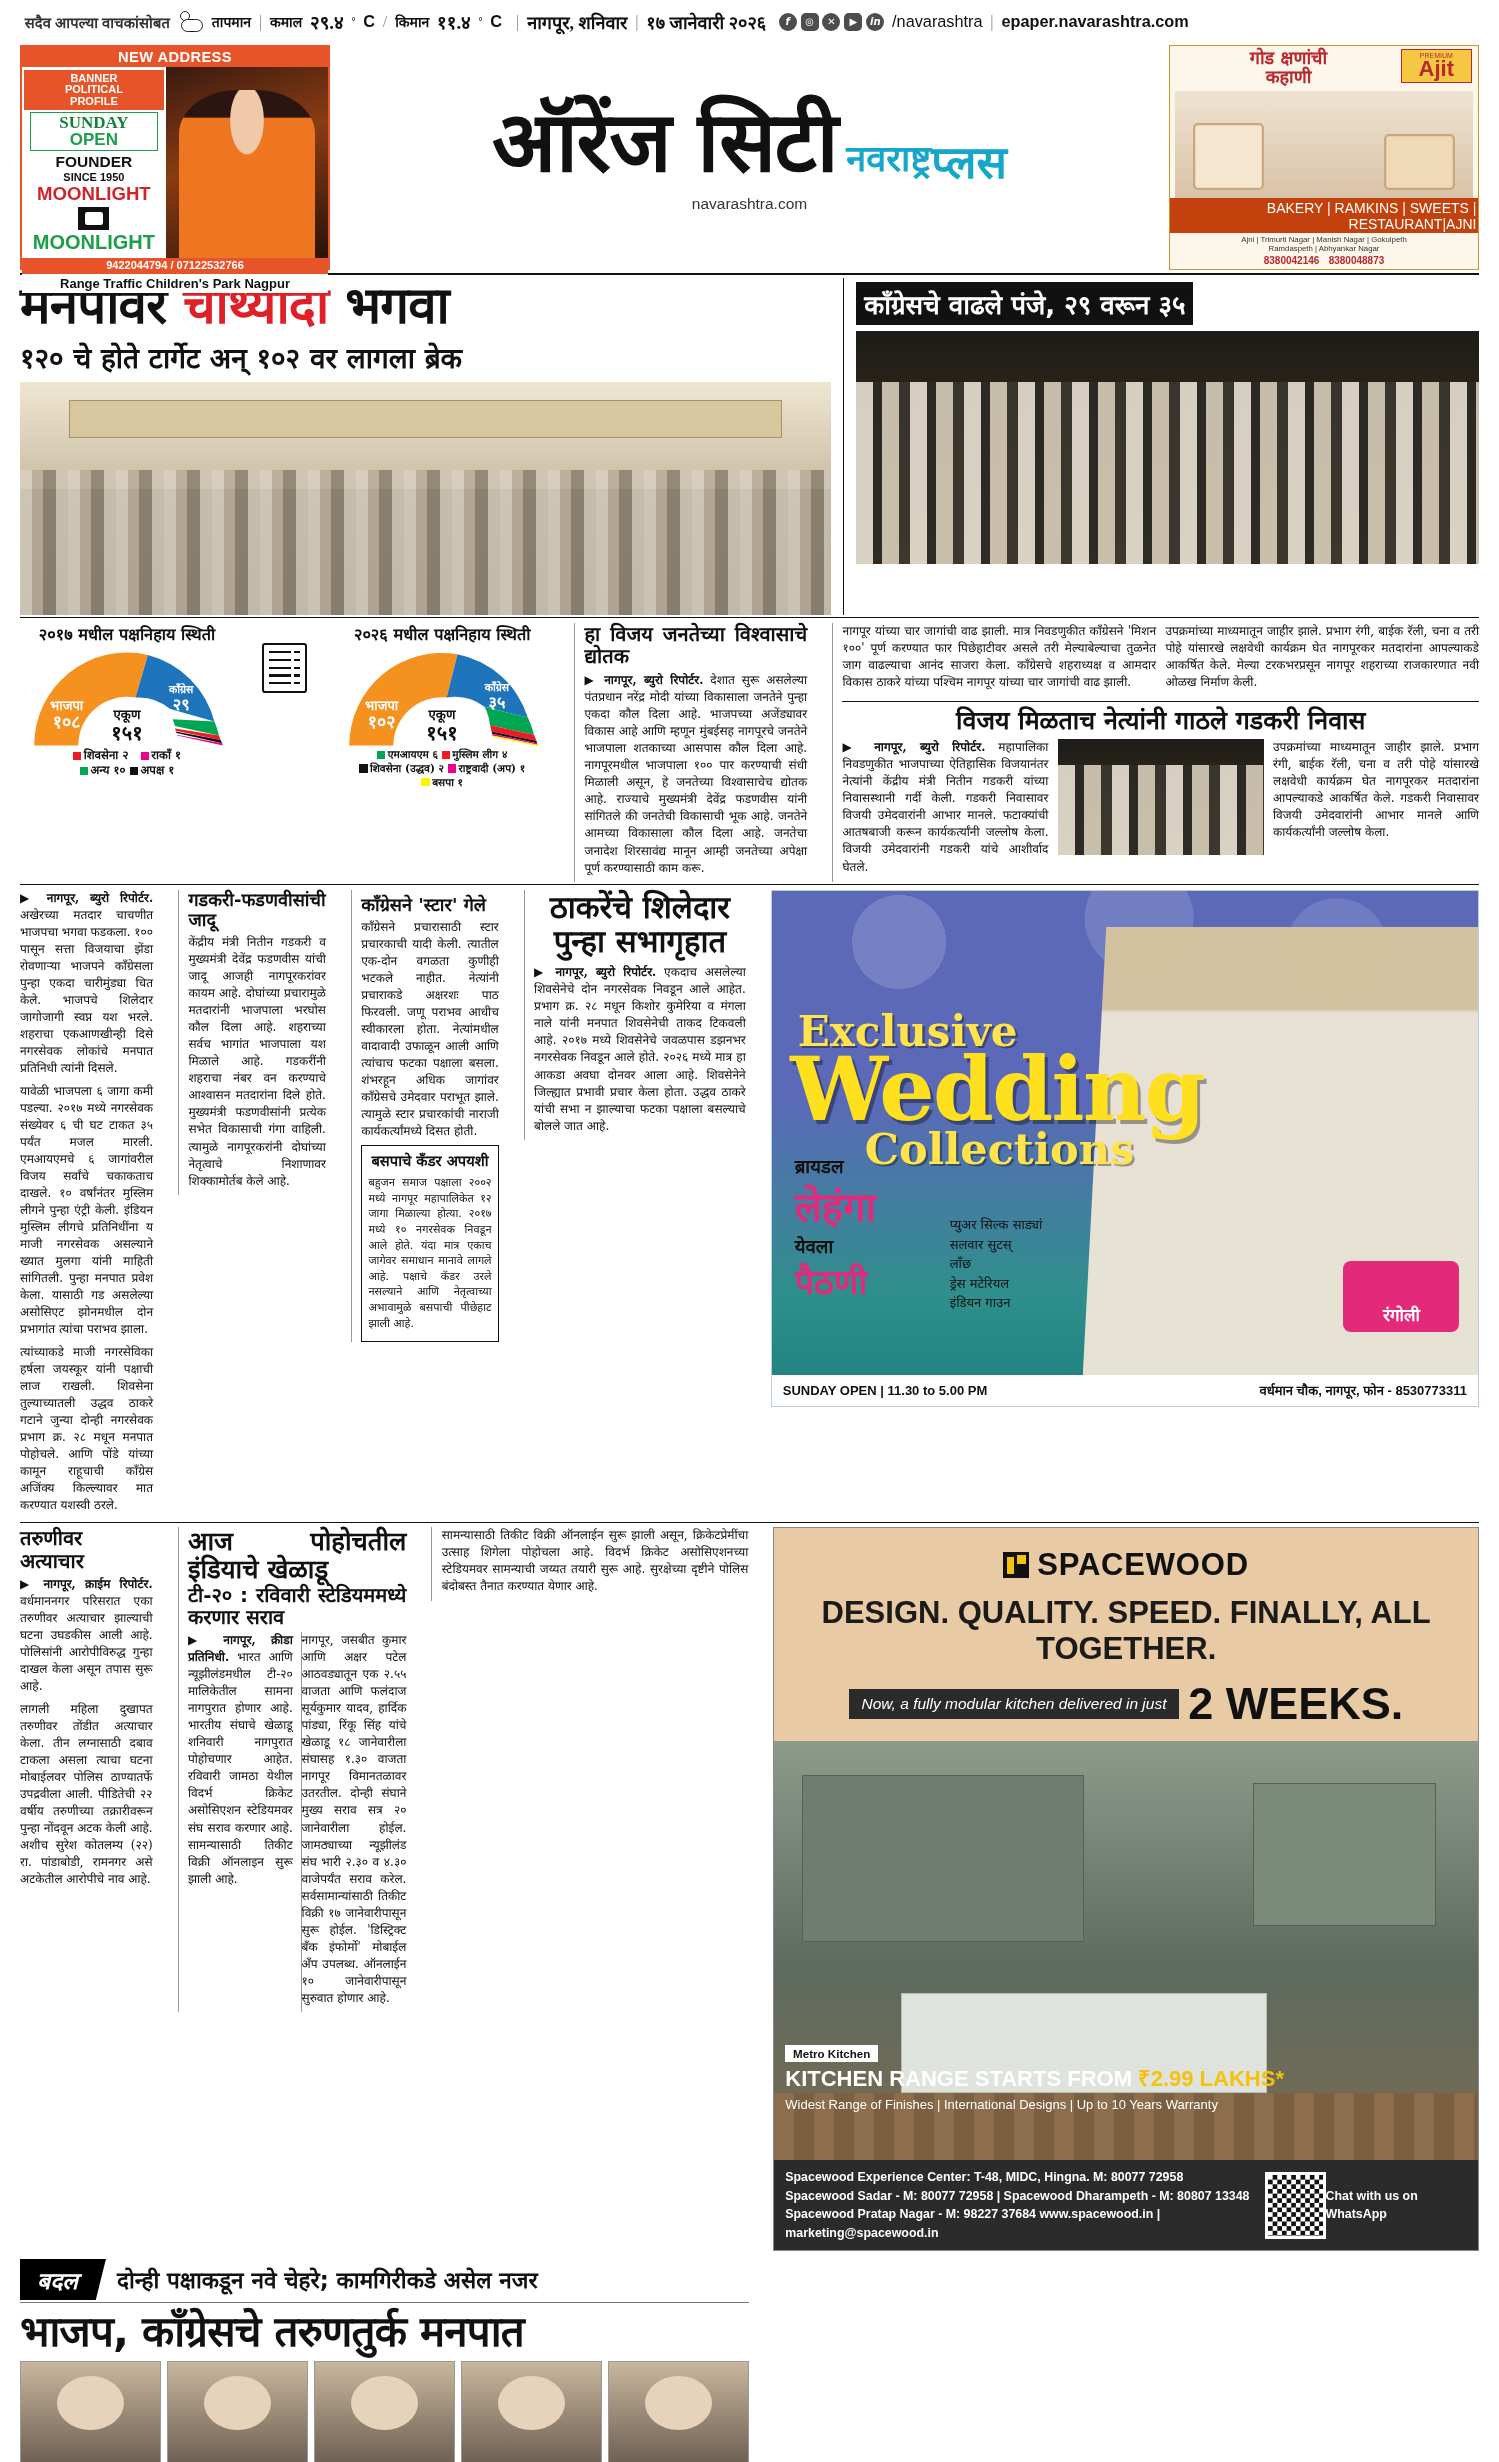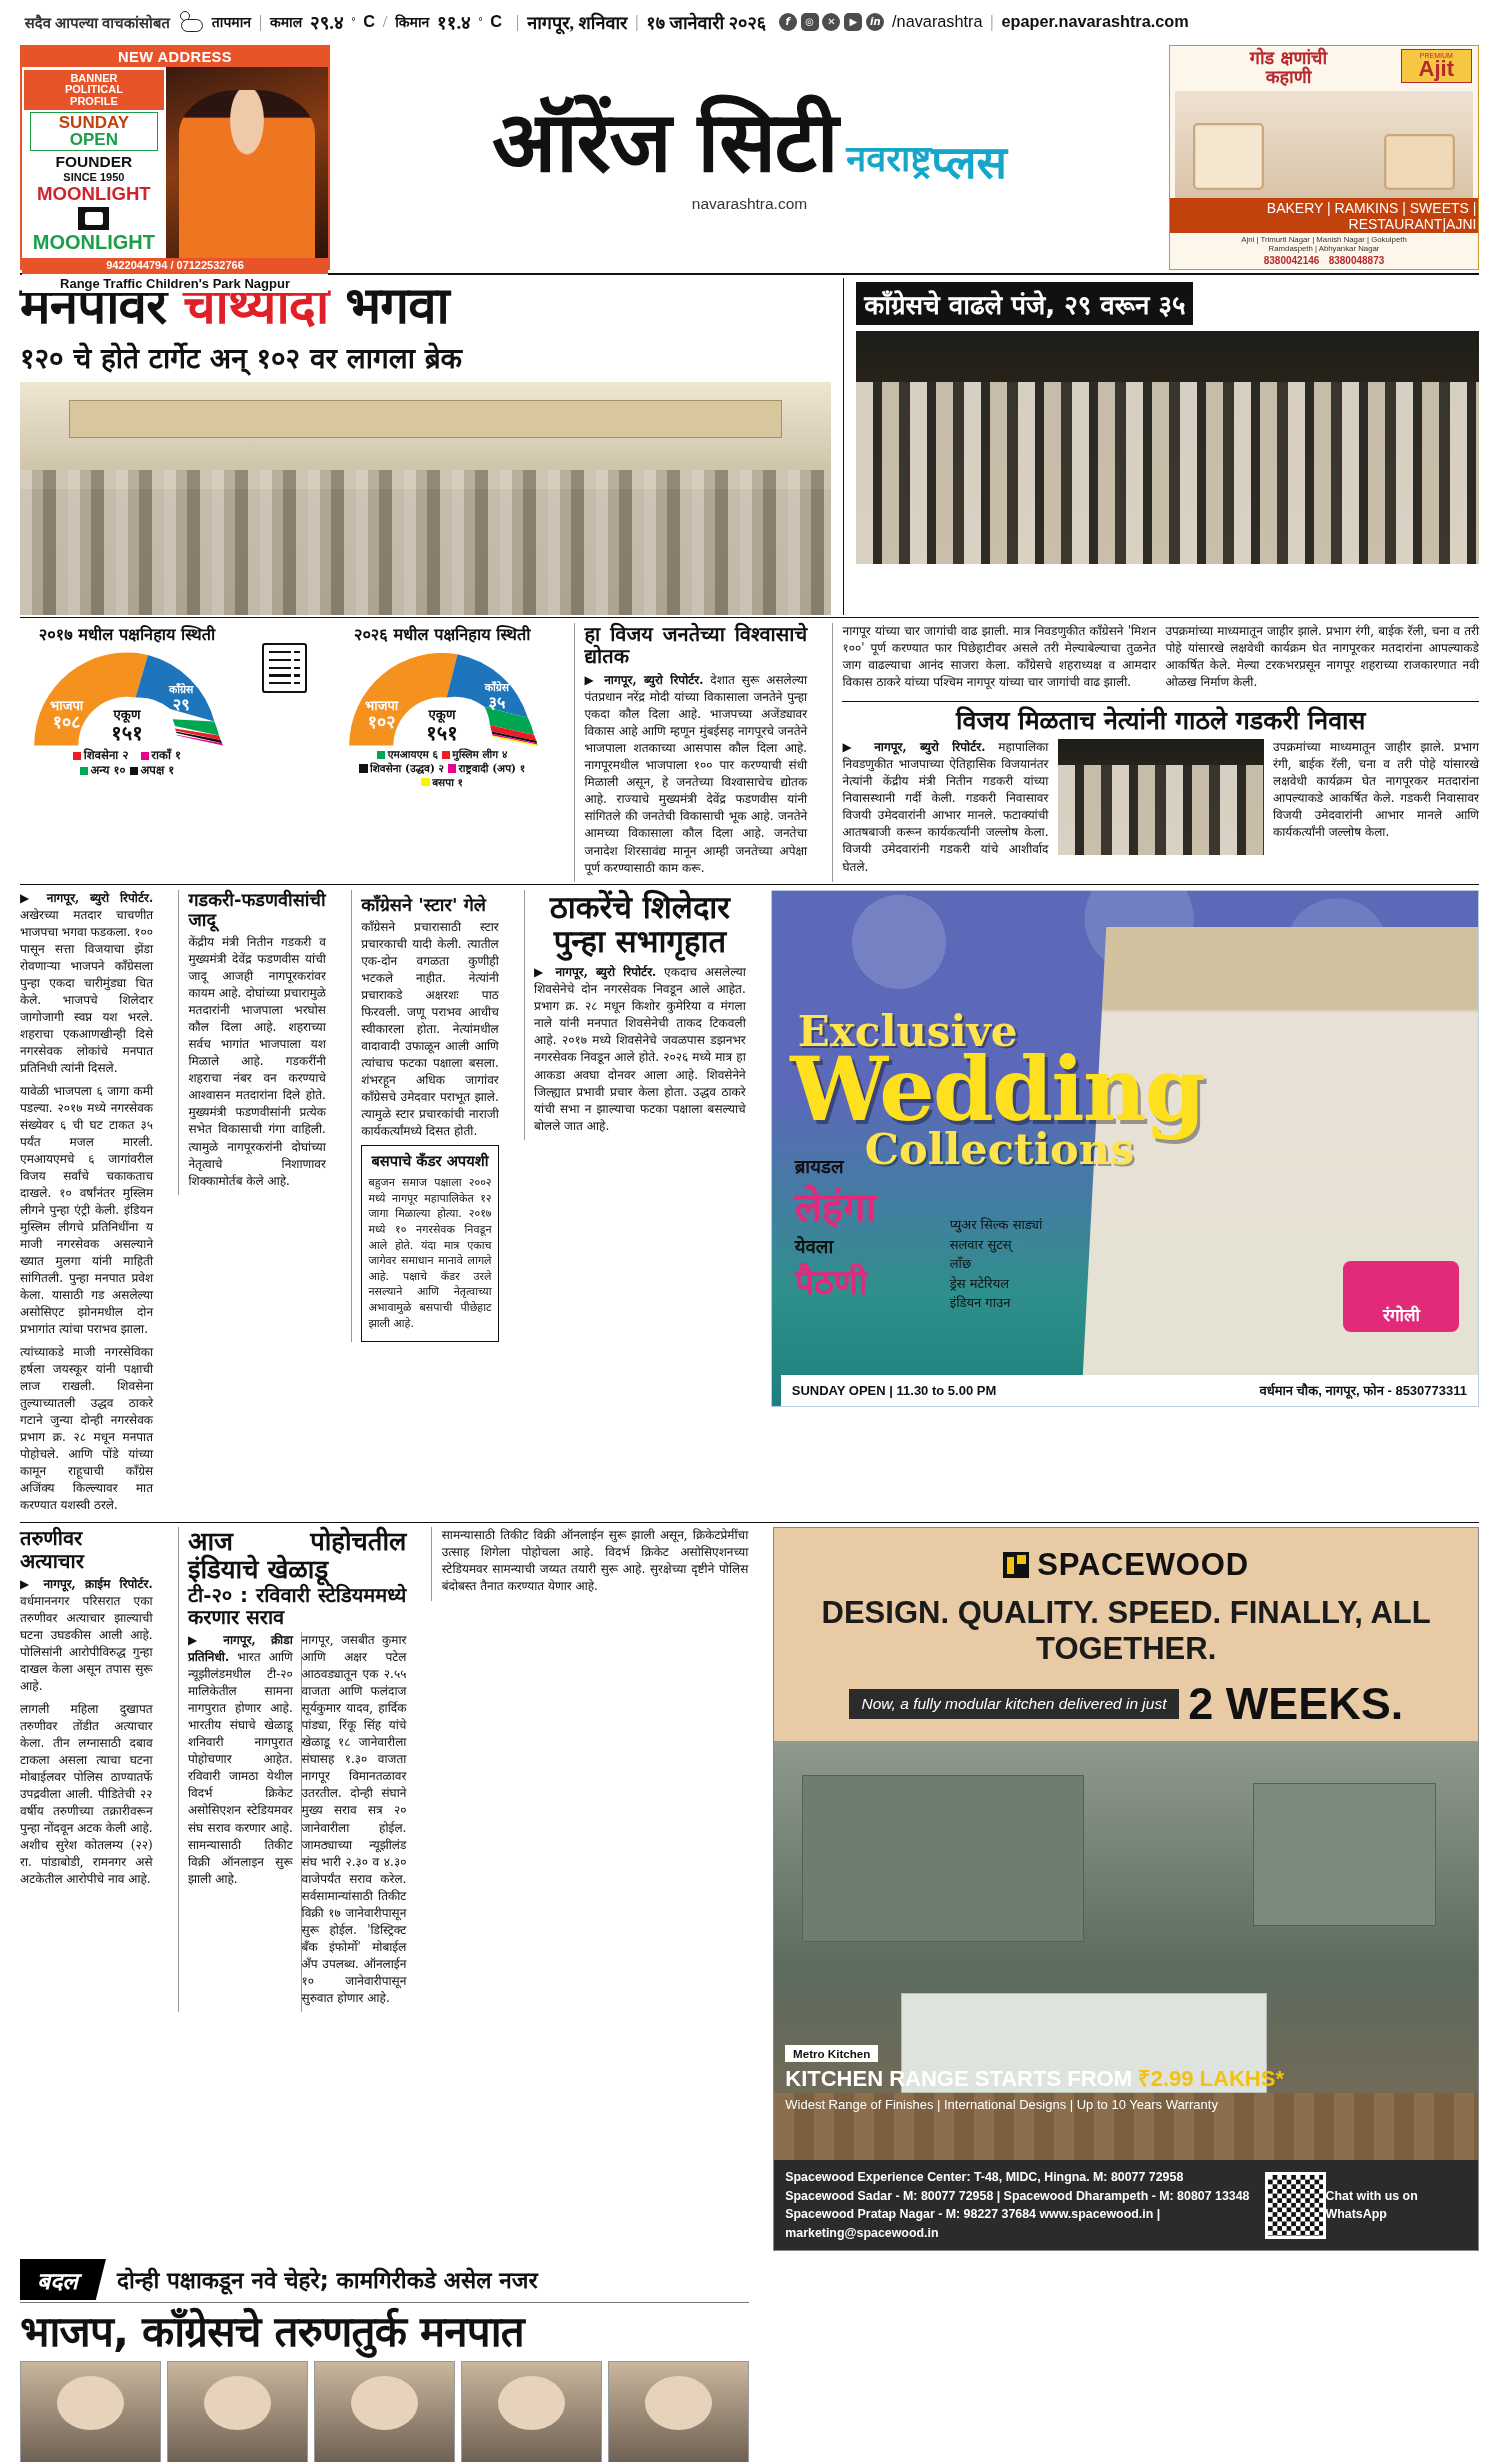--- a/index.html
+++ b/index.html
@@ -44,21 +44,21 @@
   .ad-left .lcol { width:47%; padding:3.1px 2.3px; text-align:center; }
   .ad-left .rcol { width:53%; background:linear-gradient(160deg,#3a1a10,#8a3c12 45%,#2a1208); position:relative; overflow:hidden;}
   .ad-left .rcol .lady { position:absolute; left:8%; bottom:0; width:84%; height:88%;
         background:radial-gradient(ellipse at 50% 18%, #f0c9a8 0 17%, transparent 18%),
                    linear-gradient(180deg,#2a1510 0 16%, #ef7620 17% 100%);
         border-radius:44% 44% 0 0 / 26% 26% 0 0; }
   .ad-left .banner { background:#e8542a; color:#fff; font-family:"Liberation Sans", sans-serif;
         font-weight:700; font-size:11px; line-height:1.05; padding:2.3px 1.6px; }
   .ad-left .sunday { border:1.6px solid #1d9e4b; color:#1d9e4b; font-family:"Liberation Sans", sans-serif;
         font-weight:700; font-size:17px; line-height:1; padding:1.6px 3.1px; margin:2.3px auto; width:92%; }
-  .ad-left .sunday b { display:block; color:#c2410c; }
+  .ad-left .sunday b { display:block; color:#15803d;font-family:Liberation Serif, serif; }
   .ad-left .founder { font-family:"Liberation Sans", sans-serif; font-weight:700; font-size:15.5px; margin-top:1.6px;}
   .ad-left .since { font-family:"Liberation Sans", sans-serif; font-weight:700; font-size:11px; }
   .ad-left .ml-red { font-family:"Liberation Sans", sans-serif; font-weight:700; font-size:18.6px; color:#d2232a; }
   .ad-left .ml-green { font-family:"Liberation Sans", sans-serif; font-weight:700; font-size:20px; color:#1d9e4b; }
   .ad-left .phones { background:#e8542a; color:#fff; font-family:"Liberation Sans", sans-serif; font-weight:700; font-size:11px; text-align:center; padding:1.6px; }
   .ad-left .foot { background:#fff; color:#111; font-family:"Liberation Sans", sans-serif; font-weight:700; font-size:13px; text-align:center; padding:2.3px 0; border-top:1.6px solid #e8542a;}
   .ml-logo { width:31px; height:23px; margin:1.6px auto; background:#111; position:relative; }
   .ml-logo:after{content:"";position:absolute;inset:4.7px 6.2px;background:#fff;border-radius:2.3px;}
 
   .masthead { flex:1; display:flex; flex-direction:column; align-items:center; justify-content:center; }
@@ -151,21 +151,21 @@
   .wed .models { position:absolute; right:0; top:36px; width:56%; height:88%;
       background:linear-gradient(180deg,#d8c59e 0 18%,#efe7d7 19% 100%); opacity:.95;
       clip-path:polygon(6% 0,100% 0,100% 100%,0 100%); }
   .wed .lhn { position:absolute; left:23px; bottom:102px; font-family:"DejaVu Sans", sans-serif; font-weight:700; color:#111; }
   .wed .lhn .l1{font-size:18.6px;} .wed .lhn .l2{font-size:40px;color:#e3297a;}
   .wed .lhn .l3{font-size:18.6px;} .wed .lhn .l4{font-size:34px;color:#e3297a;}
   .wed .bullets { position:absolute; left:178px; bottom:93px; font-family:"DejaVu Sans", sans-serif; font-size:13px; color:#111; line-height:1.5;}
   .wed .rangoli { position:absolute; right:18.6px; bottom:74px; width:116px; height:71px; background:#e3297a;
       border-radius:7.8px; color:#fff; font-family:"DejaVu Sans", sans-serif; font-weight:700; font-size:17px;
       display:flex; align-items:flex-end; justify-content:center; padding-bottom:6.2px;}
-  .wed .botbar { position:absolute; left:9px; right:0; bottom:0; height:31px; background:#fff; display:flex;
+  .wed .botbar { position:absolute; left:0; right:0; bottom:0; height:31px; background:#fff; display:flex;
       align-items:center; justify-content:space-between; padding:0 11px; font-family:"Liberation Sans", sans-serif;
       font-weight:700; font-size:13px; }
 
   
   .spw { border:0.8px solid #888; background:#e8caa4; position:relative; overflow:hidden; }
   .spw .logo-row { display:flex; align-items:center; justify-content:center; gap:7.8px; padding-top:18.6px; }
   .spw .mark { width:26px; height:26px; background:#111; position:relative;}
   .spw .mark:before{content:"";position:absolute;left:3.1px;top:4.7px;width:7.8px;height:17px;background:#f4c20d;}
   .spw .mark:after{content:"";position:absolute;right:3.1px;top:3.1px;width:9.3px;height:9.3px;background:#f4c20d;}
   .spw .wordmark { font-family:"Liberation Sans", sans-serif; font-weight:700; font-size:31px; letter-spacing:0.8px; color:#111;}

